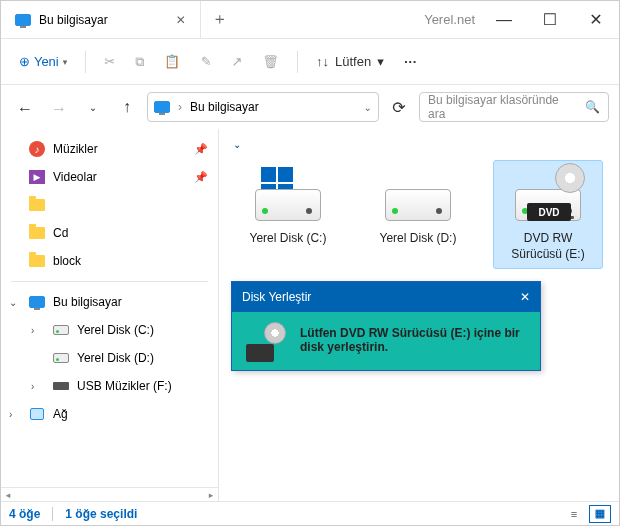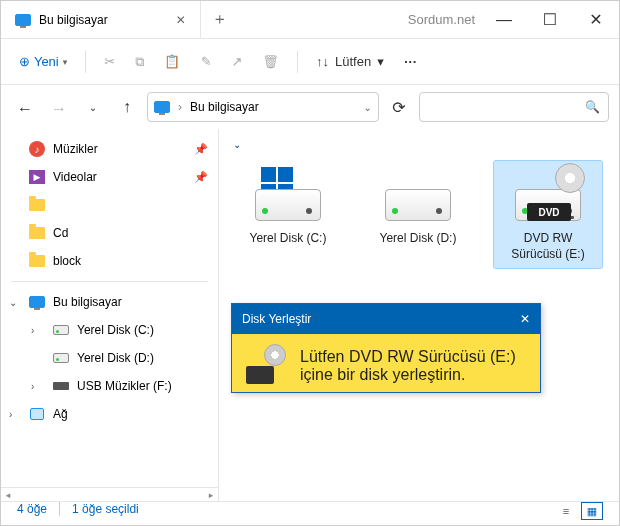--- a/index.html
+++ b/index.html
@@ -57,32 +57,32 @@
 
 .diskico { width: 70px; height: 58px; position: relative; }
 .diskico .topbox { position:absolute; left:8px; top:0; width:30px; height:20px; }
 .diskico .chassis { position:absolute; left:2px; top:22px; width:66px; height:32px; border:1px solid #aaa; border-radius:4px; background:linear-gradient(#fff,#e8e8e8); }
 .diskico .chassis::after { content:''; position:absolute; left:6px; bottom:6px; width:6px; height:6px; background:#2ecc40; border-radius:50%; box-shadow: 44px 0 0 #555; }
 .diskico .slot { position:absolute; left:12px; top:26px; width:46px; height:3px; background:#555; border-radius:1px; }
 .dvd-disc { position:absolute; right:-2px; top:-4px; width:30px; height:30px; border-radius:50%; background:radial-gradient(circle,#fff 0 25%, #ddd 26% 100%); border:1px solid #aaa; }
 .dvd-tag { position:absolute; left:14px; bottom:4px; width:44px; height:18px; background:#222; color:#fff; font-size:10px; font-weight:bold; display:flex; align-items:center; justify-content:center; border-radius:2px; }
 
 
-.dialog { position: absolute; left: 12px; top: 174px; width: 310px; border: 1px solid #1a5fb4; background: #fde047; box-shadow: 2px 2px 6px rgba(0,0,0,.2); }
+.dialog { position: absolute; left: 12px; top: 152px; width: 310px; border: 1px solid #1a5fb4; background: #14b8a6; box-shadow: 2px 2px 6px rgba(0,0,0,.2); }
 .dlg-title { background: #0063b1; color: #fff; height: 30px; display: flex; align-items: center; padding: 0 10px; font-size: 12px; }
 .dlg-title .x { margin-left: auto; }
-.dlg-body { display: flex; padding: 14px 14px 8px; gap: 14px; font-size: 16px; color: #222; }
+.dlg-body { display: flex; padding: 14px 14px 8px; gap: 14px; font-size: 12px; color: #222; font-weight: bold; }
 .dlg-icon { width: 40px; height: 36px; position: relative; flex-shrink: 0; }
 .dlg-icon .disc { position:absolute; right:0; top:-4px; width:22px; height:22px; border-radius:50%; background:radial-gradient(circle,#fff 0 25%, #ccc 26% 100%); border:1px solid #aaa; }
 .dlg-icon .box { position:absolute; left:0; bottom:0; width:28px; height:18px; background:#333; border-radius:2px; }
 .dlg-btns { display: flex; justify-content: flex-end; padding: 6px 14px 14px; }
 .dlg-btn { border: 1px solid #888; padding: 3px 18px; font-size: 12px; background: #f5f5f5; text-decoration: underline; }
 
 
-.status { height: 24px; border-top: 1px solid #e5e5e5; display: flex; padding: 0 16px; font-size: 12px; color: #0067c0; gap: 6px; }
+.status { height: 24px; border-top: 1px solid #e5e5e5; display: flex; align-items: center; padding: 0 8px; font-size: 12px; color: #0067c0; gap: 6px; font-weight: bold; }
 .status .divider { width:1px; height:14px; background:#ccc; margin: 0 6px; }
 .status .views { margin-left:auto; display:flex; gap:4px; }
 .viewbtn { width:22px; height:18px; border:1px solid transparent; display:flex; align-items:center; justify-content:center; font-size:11px; color:#555; }
 .viewbtn.active { border-color:#0067c0; color:#0067c0; }
 
 
 .ico { width:16px; height:16px; display:inline-flex; align-items:center; justify-content:center; font-size:13px; }
 .folder { width:16px; height:12px; background:#ffcf48; border-radius:1px; position:relative; }
 .folder::before { content:''; position:absolute; left:0; top:-3px; width:7px; height:4px; background:#ffcf48; border-radius:1px 1px 0 0; }
 .pc-ico { width:16px; height:12px; border:1px solid #2090e8; background:#2090e8; border-radius:2px; position:relative; }
@@ -101,21 +101,21 @@
 
 <div class="titlebar">
   <div class="tab">
     <span class="ico">
         <span class="pc-ico"></span>
       </span>
     <span>Bu bilgisayar</span>
     <span class="close">✕</span>
   </div>
   <div class="newtab">＋</div>
-  <div class="watermark">Sordum.net</div>
+  <div class="watermark">Yerel.net</div>
   <div class="winbtns">
     <div class="winbtn">—</div>
     <div class="winbtn">☐</div>
     <div class="winbtn">✕</div>
   </div>
 </div>
 
 <div class="toolbar">
   <div class="tbtn">
     <span>⊕</span>
@@ -158,20 +158,21 @@
   <div class="address">
     <span class="ico">
         <span class="pc-ico"></span>
       </span>
     <span class="sep2">›</span>
     <span>Bu bilgisayar</span>
     <span class="chev">⌄</span>
   </div>
   <div class="refresh">⟳</div>
   <div class="search">
+    <span>Bu bilgisayar klasöründe ara</span>
     <span class="sicon">🔍</span>
   </div>
 </div>
 
 <div class="body">
   <div class="sidebar">
     <div class="side-item">
       <span class="music-ico">♪</span>
       <span>Müzikler</span>
       <span class="pin">📌</span>

